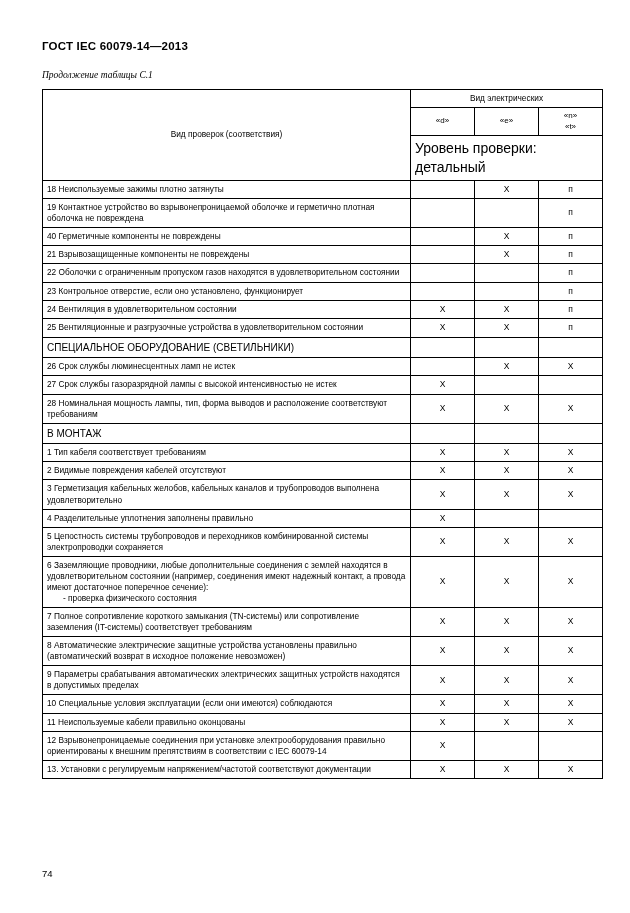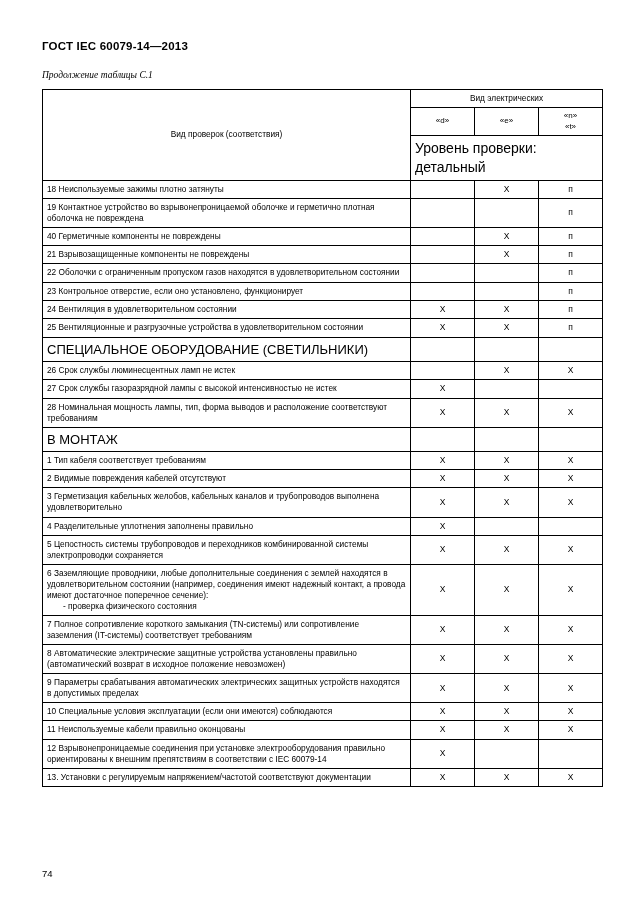--- a/index.html
+++ b/index.html
@@ -57,21 +57,21 @@
   .col-d, .col-e, .col-n { width: 64px; }
   .mark {
     text-align: center !important;
     vertical-align: middle !important;
     font-size: 8.5px;
   }
   .rowtext {
     text-align: justify;
   }
   .section {
-    font-size: 13px;
+    font-size: 10px;
   }
   .bold {
     font-weight: bold;
   }
   .level-row td {
     text-align: center;
     font-size: 14px;
     padding-top: 3px;
     padding-bottom: 3px;
   }

